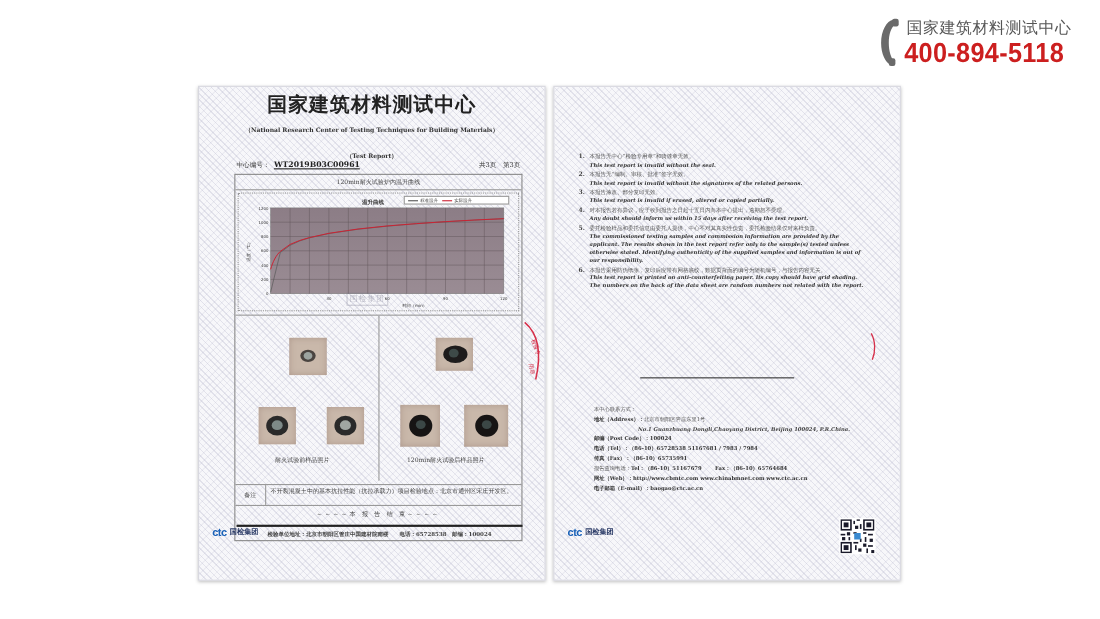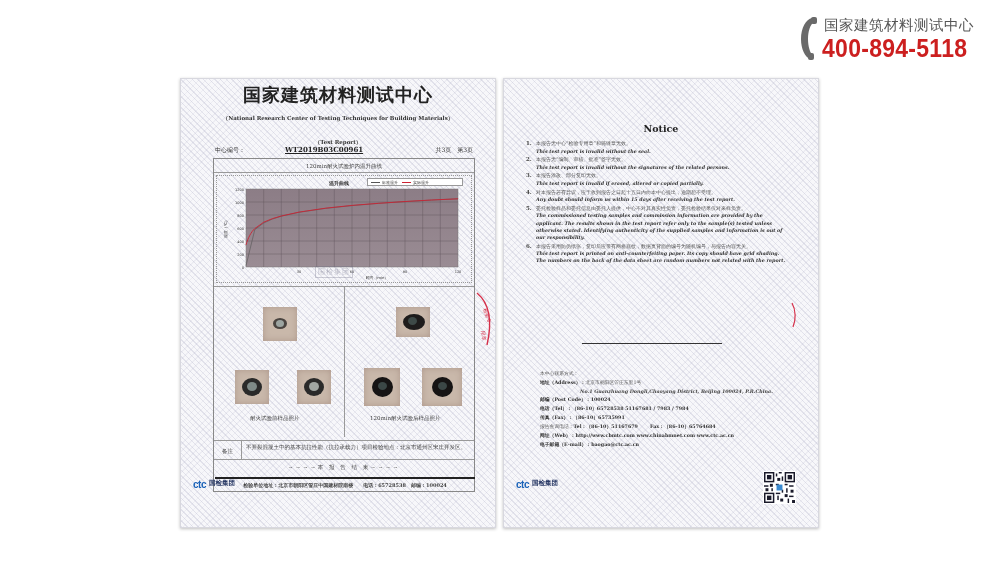--- a/index.html
+++ b/index.html
@@ -27,21 +27,21 @@
 
   
   .l-title { position: absolute; left: 0; width: 100%; text-align: center; }
   .l-org-cn { top: 4px; font-size: 18px; font-weight: bold; color: #222; letter-spacing: 1px; }
   .l-org-en { top: 36px; font-size: 5.5px; font-weight: bold; color: #333; }
   .l-report-cn { top: 44px; font-size: 12px; font-weight: bold; color: #222; letter-spacing: 6px; }
   .l-report-en { top: 60px; font-size: 5.5px; font-weight: bold; color: #333; }
 
   .l-meta { position: absolute; left: 34px; top: 67px; width: 258px; height: 10px; font-size: 6px; color: #333; }
   .l-meta .code-label { position: absolute; left: 0; top: 0; }
-  .l-meta .code-value { position: absolute; left: 34px; top: -1px; font-weight: bold; font-size: 7px; text-decoration: underline; color: #222; margin-left: 36px; }
+  .l-meta .code-value { position: absolute; left: 34px; top: -1px; font-weight: bold; font-size: 7px; text-decoration: underline; color: #222; }
   .l-meta .pages { position: absolute; right: 0; top: 0; word-spacing: 4px; }
 
   .l-frame { position: absolute; left: 32px; top: 79px; width: 262px; height: 334px; border: 1px solid #888; }
   .l-chart-cap { position: absolute; left: 0; top: 0; width: 100%; height: 14px; border-bottom: 1px solid #999; font-size: 5.5px; text-align: center; line-height: 14px; color: #444; }
   .l-chart-box { position: absolute; left: 2px; top: 16px; width: 256px; height: 108px; border: 1px dotted #999; }
   .chart-title { position: absolute; left: 112px; top: 4px; font-size: 5px; color: #333; font-weight: bold; }
   .chart-legend { position: absolute; left: 150px; top: 2px; width: 96px; height: 8px; border: 1px solid #999; background: #fff; font-size: 4px; display: flex; align-items: center; gap: 4px; padding-left: 3px; color: #444; }
   .legend-swatch { display: inline-block; width: 9px; height: 1px; vertical-align: middle; margin-right: 2px; }
   .chart-svg { position: absolute; left: 0; top: 0; }
 
@@ -215,21 +215,20 @@
   </div>
 
   <svg class="stamp" viewBox="0 0 22 60">
     <path d="M2 4 C14 14, 18 30, 12 56" fill="none" stroke="#d6304a" stroke-width="1.4"></path>
     <text x="8" y="20" font-size="5" fill="#d6304a" font-family="DejaVu Sans, sans-serif" transform="rotate(70 8 20)">检验专</text>
     <text x="6" y="42" font-size="5" fill="#d6304a" font-family="DejaVu Sans, sans-serif" transform="rotate(80 6 42)">用章</text>
   </svg>
 </div>
 
 <div class="sheet right">
-  <div class="r-title-en">Notice</div>
 
   <div class="notice-list">
     <div class="notice-item">
       <span class="num">1.</span>
       <div class="cn">本报告无中心“检验专用章”和骑缝章无效。</div>
       <div class="en">This test report is invalid without the seal.</div>
     </div>
     <div class="notice-item">
       <span class="num">2.</span>
       <div class="cn">本报告无“编制、审核、批准”签字无效。</div>

